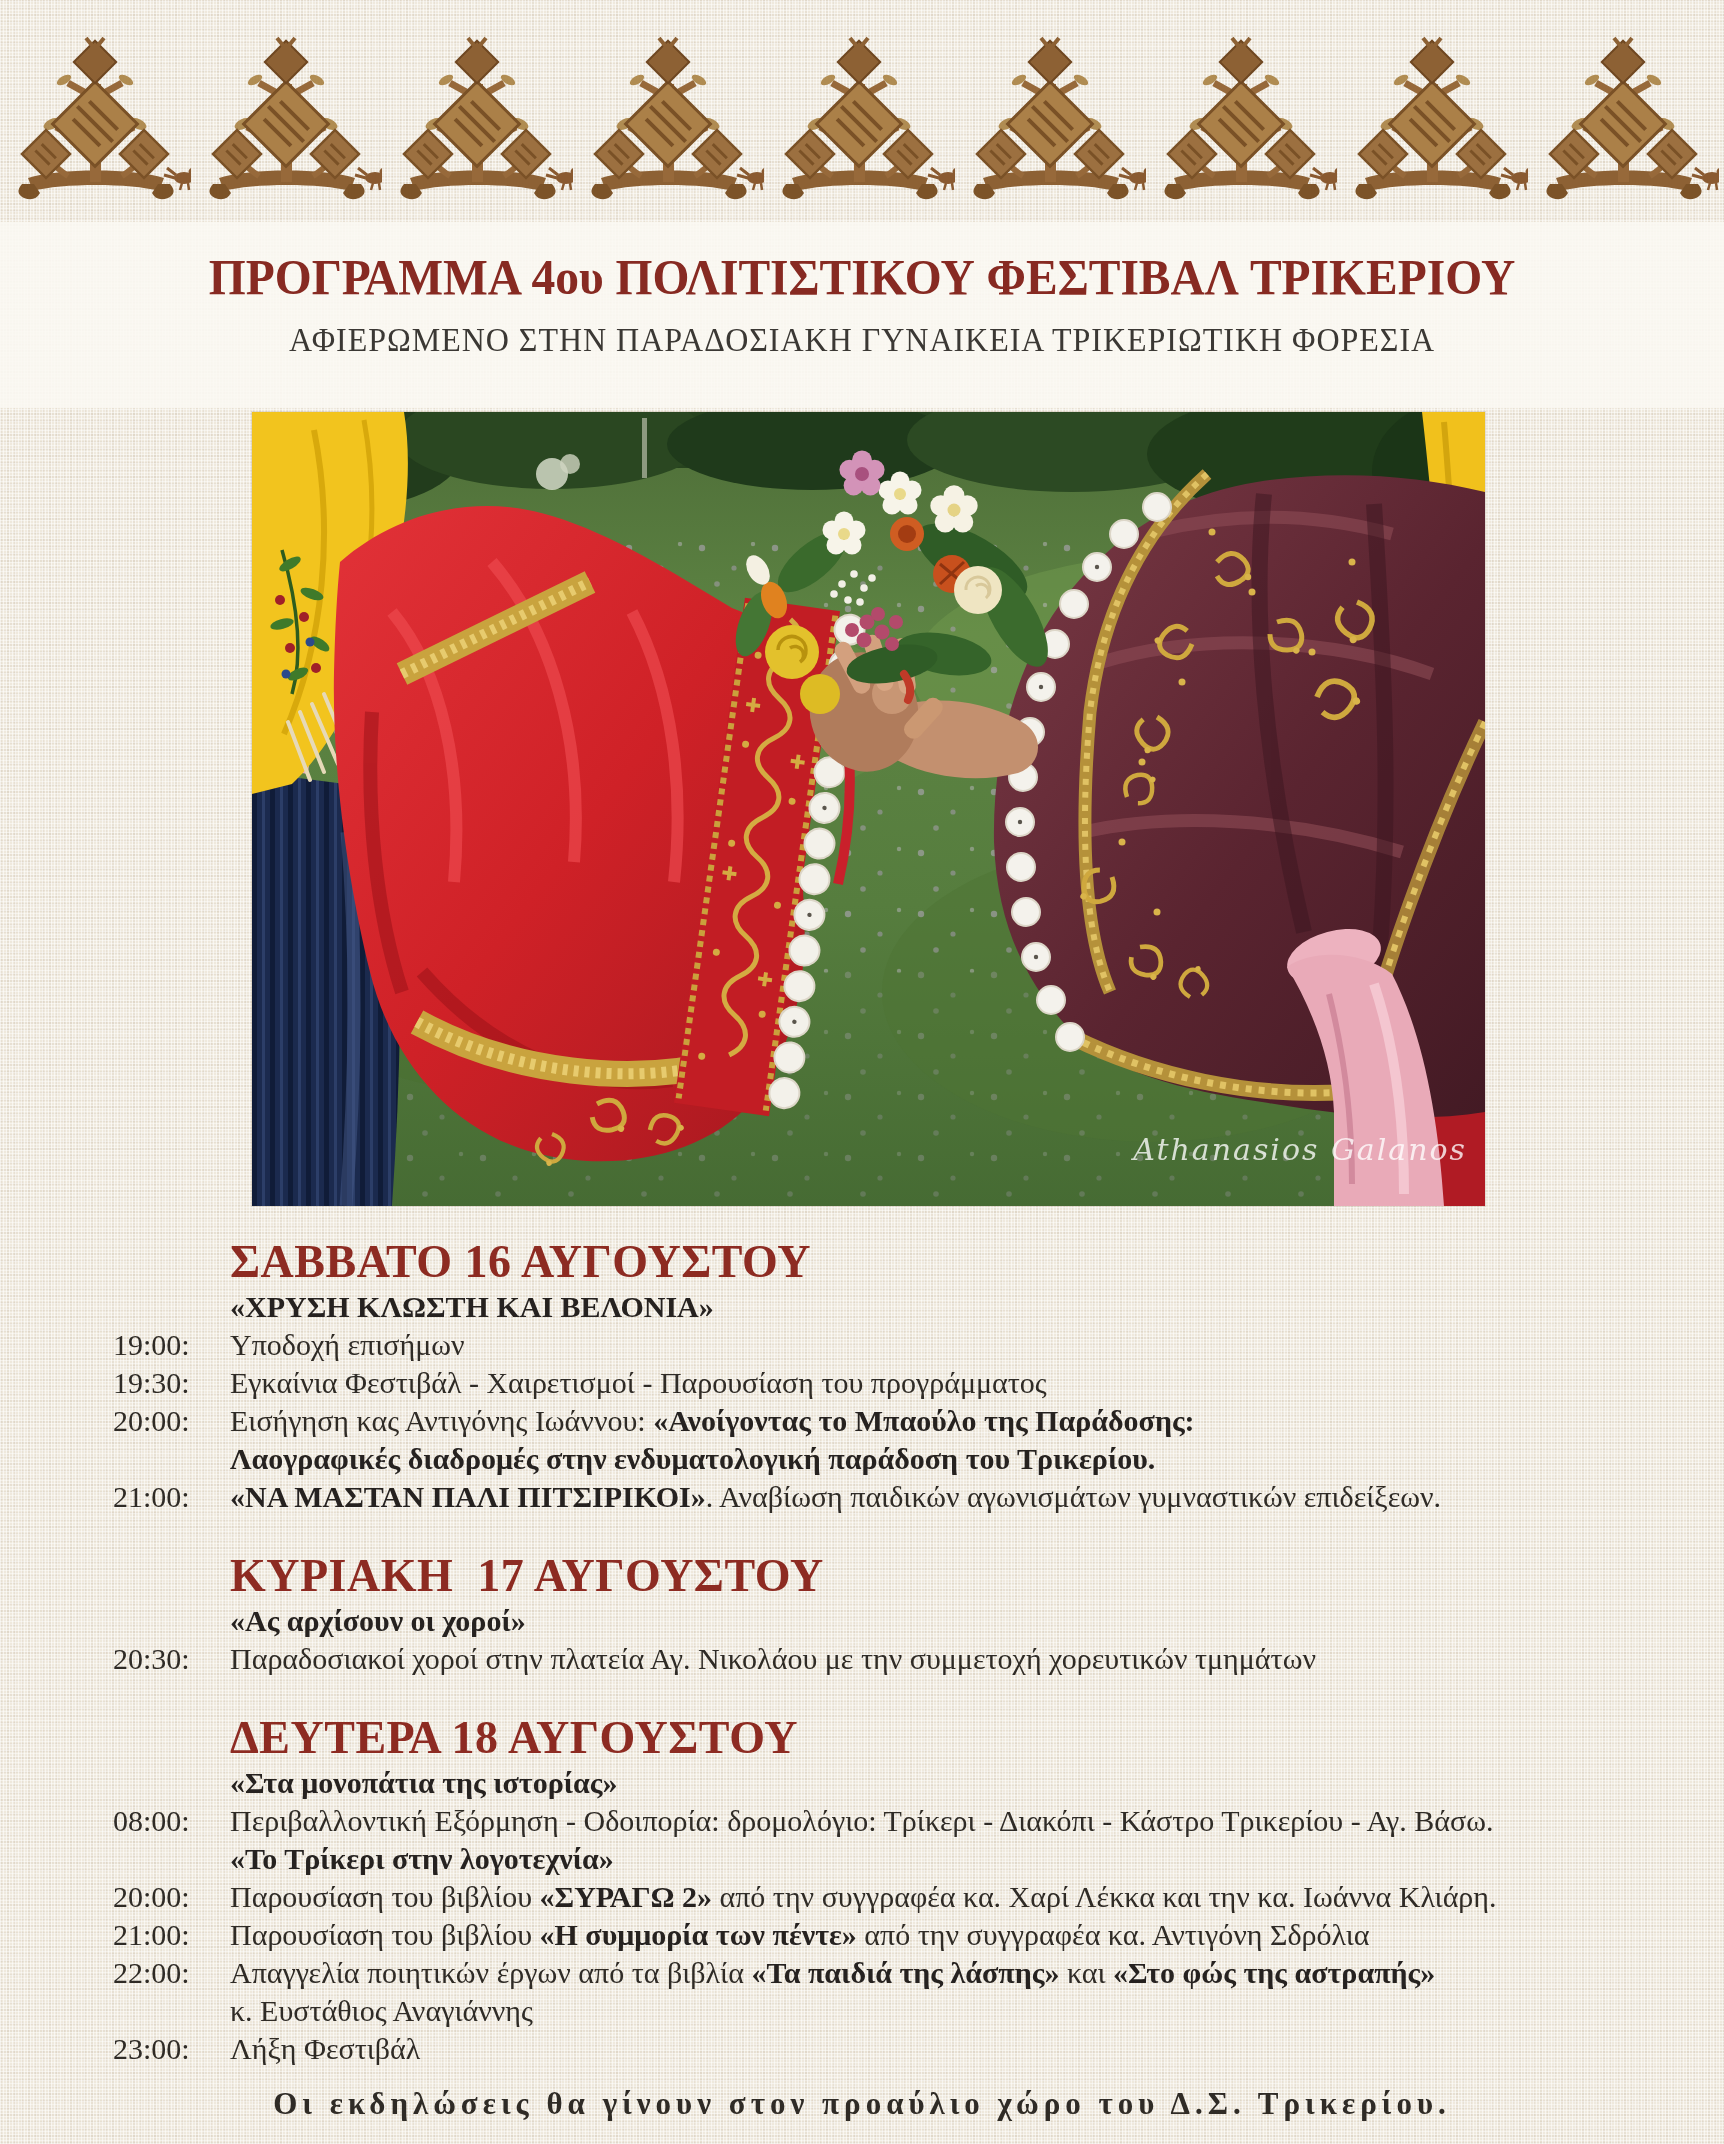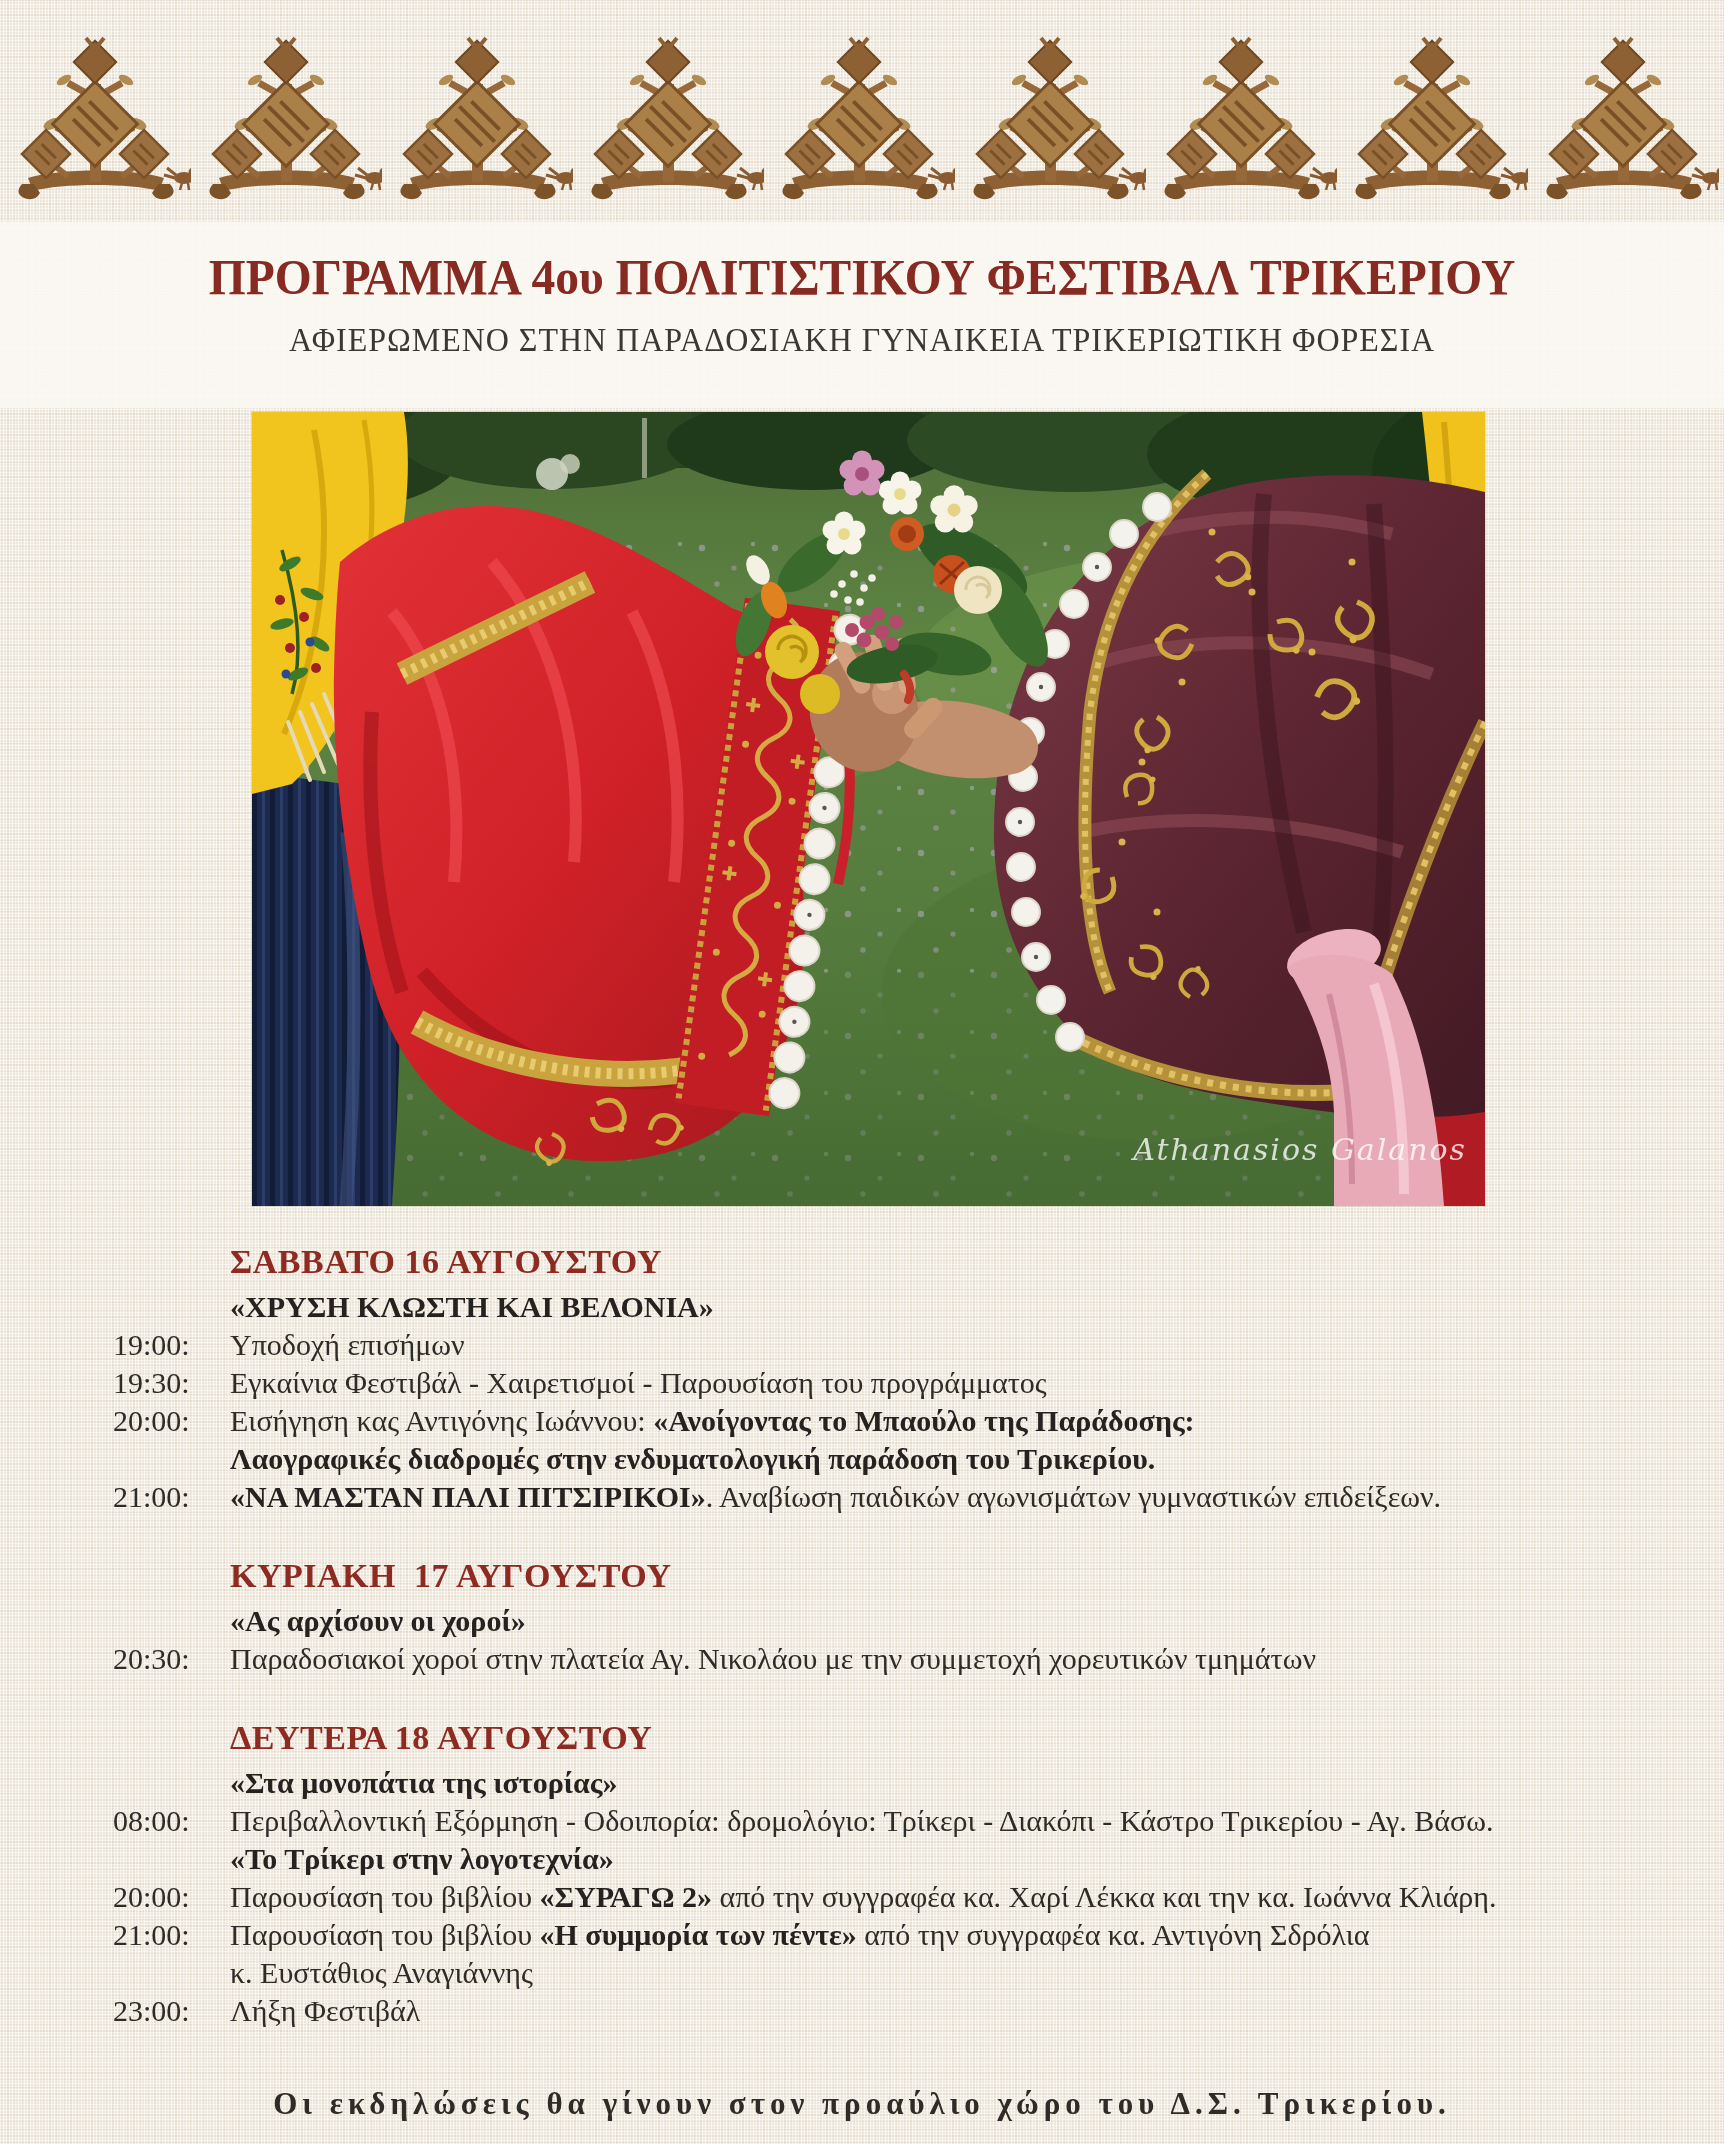--- a/index.html
+++ b/index.html
@@ -41,21 +41,21 @@
     box-shadow:0 0 0 1px rgba(120,100,70,.15);
   }
   .photo svg{display:block;width:100%;height:100%;}
   .schedule{
     position:absolute;left:113px;top:1240px;width:1500px;
     font-size:30px;line-height:38px;color:#2f2b26;
   }
   .day-section + .day-section{margin-top:38px;}
   .day-title{
     margin:0 0 4px 117px;
-    font-size:34px;line-height:44px;font-weight:bold;
+    font-size:46px;line-height:44px;font-weight:bold;
     color:#8d2b22;letter-spacing:.5px;white-space:pre-wrap;
   }
   .sched-row{display:flex;}
   .sched-row .time{flex:0 0 117px;}
   .sched-row .desc{flex:1;}
   .sched-row b{font-weight:bold;color:#262220;}
   .footer-note{
     position:absolute;left:0;top:2086px;width:1724px;
     text-align:center;font-size:31px;font-weight:bold;
     letter-spacing:5px;color:#2f2b26;
@@ -484,20 +484,24 @@
         </div>
         <div class="sched-row">
           <span class="time">20:00:</span>
           <span class="desc">Παρουσίαση του βιβλίου <b>«ΣΥΡΑΓΩ 2»</b> από την συγγραφέα κα. Χαρί Λέκκα και την κα. Ιωάννα Κλιάρη.</span>
         </div>
         <div class="sched-row">
           <span class="time">21:00:</span>
           <span class="desc">Παρουσίαση του βιβλίου <b>«Η συμμορία των πέντε»</b> από την συγγραφέα κα. Αντιγόνη Σδρόλια</span>
         </div>
         <div class="sched-row">
+          <span class="time">22:00:</span>
+          <span class="desc">Απαγγελία ποιητικών έργων από τα βιβλία <b>«Τα παιδιά της λάσπης»</b> και <b>«Στο φώς της αστραπής»</b></span>
+        </div>
+        <div class="sched-row">
           <span class="time"></span>
           <span class="desc">κ. Ευστάθιος Αναγιάννης</span>
         </div>
         <div class="sched-row">
           <span class="time">23:00:</span>
           <span class="desc">Λήξη Φεστιβάλ</span>
         </div>
       </section>
     </div>
 

